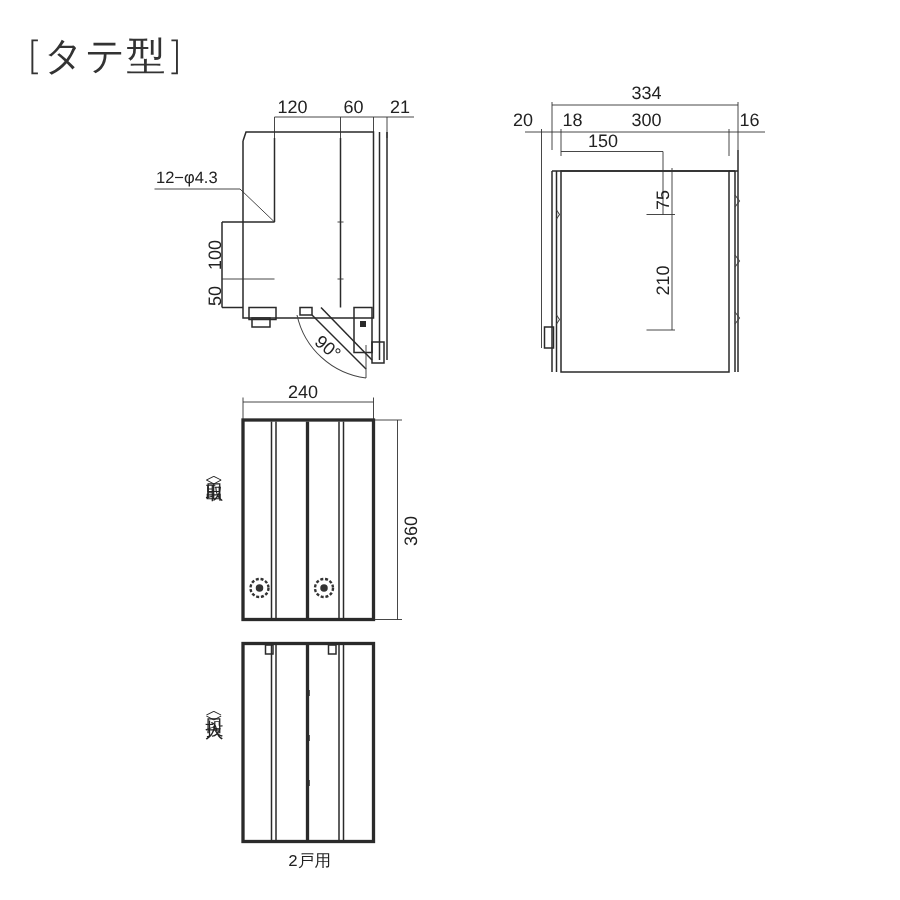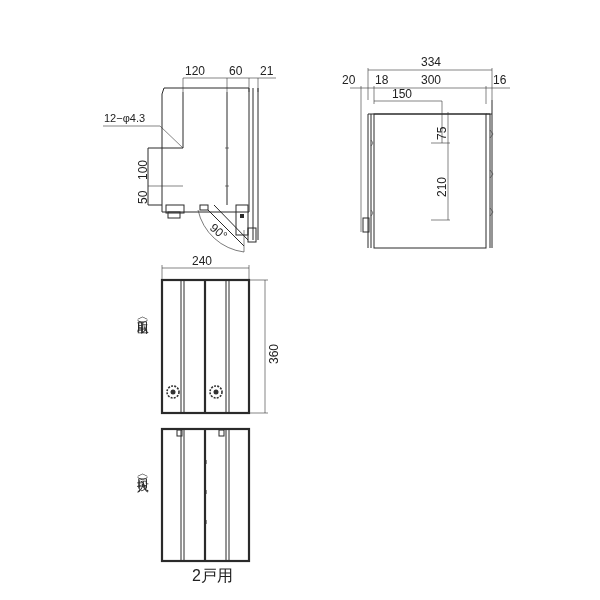--- a/index.html
+++ b/index.html
@@ -6,27 +6,28 @@
   body { width: 600px; height: 600px; position: relative; overflow: hidden; font-family: "Liberation Sans", sans-serif; }
   .frame { position: absolute; left: 0; top: 0; width: 600px; height: 600px; background:#fff; }
   svg { position: absolute; left: 0; top: 0; }
   .ln { stroke: #2a2a2a; stroke-width: 1; fill: none; }
   .thick { stroke: #2a2a2a; stroke-width: 2.2; fill: none; }
   .thin { stroke: #444; stroke-width: 0.7; fill: none; }
   .dim { stroke: #333; stroke-width: 0.6; fill: none; }
   .txt { font-family: "Liberation Sans", sans-serif; fill: #222; }
   .title { position: absolute; left: 18px; top: 20px; font-size: 26px; color: #333; letter-spacing: 1px; font-family: "DejaVu Sans", sans-serif; font-weight: 300; }
   .vlabel { position: absolute; font-size: 12px; color: #222; writing-mode: vertical-rl; font-family: "DejaVu Sans", sans-serif; line-height: 12px; }
-  .caption { position: absolute; font-size: 16px; color: #222; font-family: Liberation Sans, sans-serif; }
+  .caption { position: absolute; font-size: 11px; color: #222; font-family: Liberation Mono, monospace; }
 </style>
 </head>
 <body>
 
 <div class="frame">
 
+  <div class="title">[タテ型]</div>
 
   <svg width="600" height="600" viewBox="0 0 600 600">
 
     <g>
 
       <line class="dim" x1="183" y1="78" x2="276" y2="78"></line>
       <line class="dim" x1="183" y1="78" x2="183" y2="92"></line>
       <line class="dim" x1="227" y1="78" x2="227" y2="92"></line>
       <line class="dim" x1="249" y1="78" x2="249" y2="92"></line>
       <line class="dim" x1="258" y1="78" x2="258" y2="92"></line>

